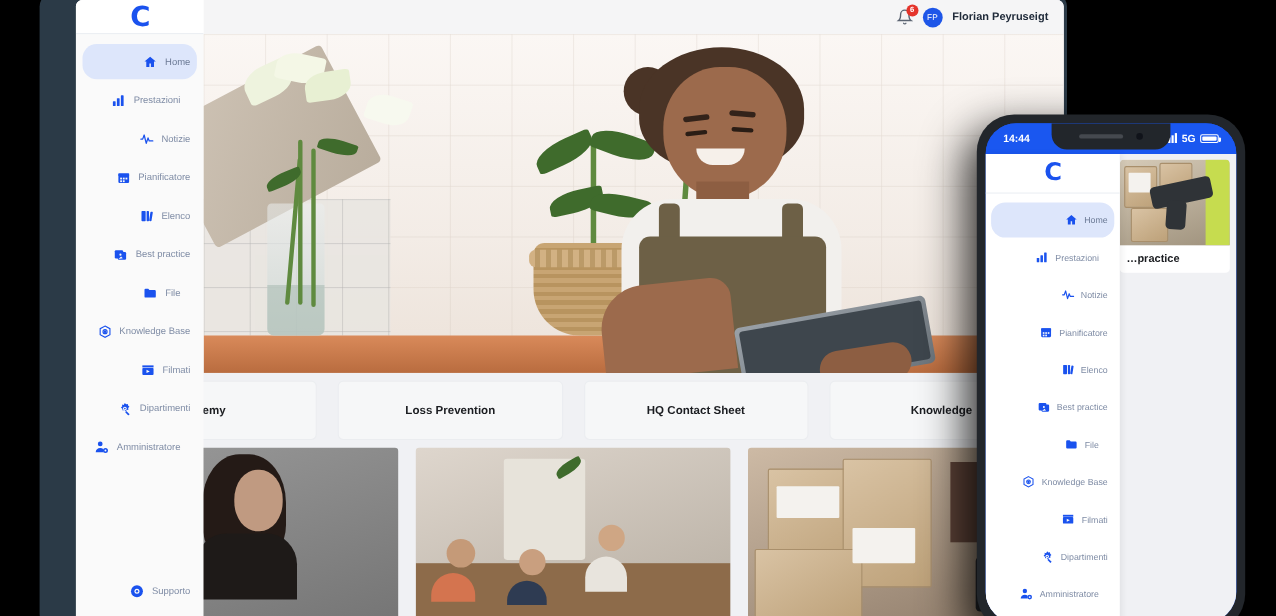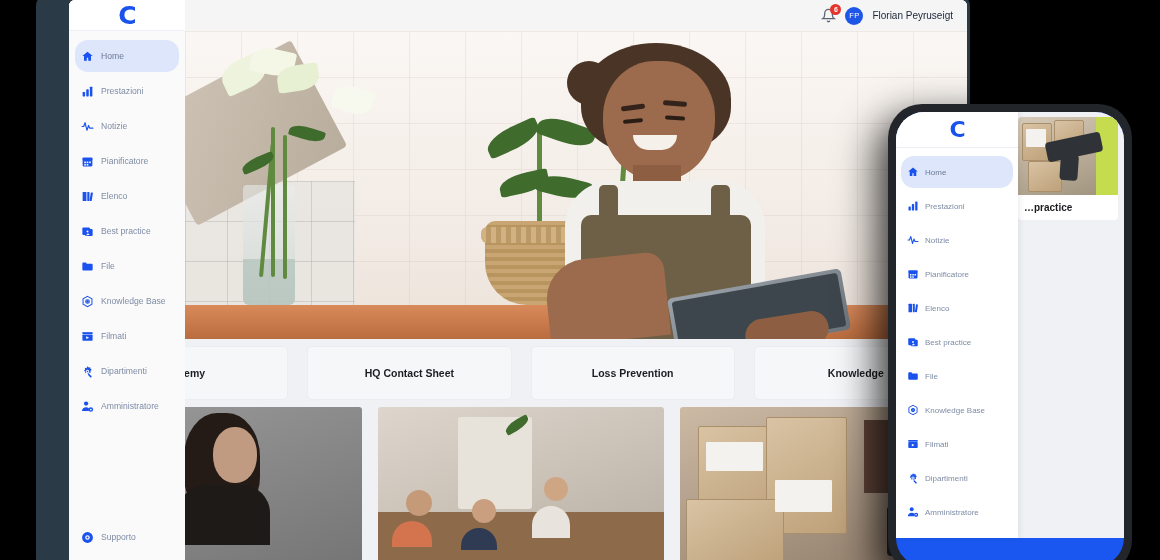--- a/index.html
+++ b/index.html
@@ -47,20 +47,21 @@
     font-family: "DejaVu Sans", sans-serif; line-height: 1;
     letter-spacing: -1px;
   }
   .nav { padding-top: 6px; flex: 1 1 auto; }
   .nav-item {
     display: flex; align-items: center; gap: 7px;
     height: 25px; margin: 3px 6px; padding: 16px 6px;
     border-radius: 13px;
     color: #7f8ca5; font-size: 8.6px; white-space: nowrap;
     cursor: pointer;
+    justify-content: flex-end;
   }
   .nav-item.active { background: #dde6fb; color: #6b7a95; }
   .nav-ico { width: 13px; height: 13px; flex: 0 0 13px; color: #1a52ee; display:block; }
   .caret { margin-left: 2px; color: #8f9bb3; font-size: 8px; line-height: 1; }
   .nav-bottom { padding-bottom: 10px; }
 
   
   .content {
     flex: 1 1 auto; height: 100%;
     background: #f0f1f4;
@@ -81,21 +82,21 @@
     background: #e5342b; color: #fff; border-radius: 6px;
     font-size: 7px; line-height: 11px; text-align: center; font-weight: 700;
   }
   .avatar {
     width: 18px; height: 18px; border-radius: 50%;
     background: #1e56e8; color: #fff;
     font-size: 7.5px; font-weight: 400;
     display: flex; align-items: center; justify-content: center;
     letter-spacing: .3px;
   }
-  .username { font-size: 10px; color: #202b3a; font-weight: 400; }
+  .username { font-size: 10px; color: #202b3a; font-weight: 700; }
 
   
   .hero { height: 308px; flex: 0 0 308px; position: relative; overflow: hidden; background:#efe7e0; }
   .hero-photo { position: absolute; inset: 0; }
   .tile-wall {
     position: absolute; inset: 0;
     background:
       linear-gradient(180deg,#fbf7f4 0%,#f3ece6 60%,#ece2d9 100%);
   }
   .tile-grid {
@@ -518,24 +519,24 @@
             </div>
           </div>
         </div>
 
 
         <div class="cardrow" id="dk-cards">
             <div class="card">
               <span>…demy</span>
             </div>
             <div class="card">
+              <span>Loss Prevention</span>
+            </div>
+            <div class="card">
               <span>HQ Contact Sheet</span>
-            </div>
-            <div class="card">
-              <span>Loss Prevention</span>
             </div>
             <div class="card">
               <span>Knowledge</span>
             </div>
           </div>
 
         <div class="tilerow">
           <div class="tile tile-a">
             <div class="tile-portrait-hair"></div>
             <div class="tile-portrait-face"></div>
@@ -564,20 +565,37 @@
           </div>
         </div>
 
       </section>
     </div>
   </div>
 
   <div id="phone">
     <div id="phone-inner">
 
+      <div class="ph-status">
+        <span>14:44</span>
+        <div class="notch">
+          <span class="speaker"></span>
+          <span class="cam"></span>
+        </div>
+        <div class="ph-status-right">
+          <span class="sig">
+              <i style="height:3px"></i>
+              <i style="height:5px"></i>
+              <i style="height:7px"></i>
+              <i style="height:9px"></i>
+            </span>
+          <span>5G</span>
+          <span class="batt"></span>
+        </div>
+      </div>
 
       <div class="ph-body">
         <aside class="ph-sidebar">
           <div class="ph-brand">
             <span class="brand-c">C</span>
           </div>
           <nav class="ph-nav" id="ph-nav">
               <div class="nav-item active">
                 <span class="nav-ico"><svg viewBox="0 0 24 24" fill="currentColor">
                     <path d="M12 3 2.5 11h3v9h5.2v-5.6h2.6V20H18.5v-9h3z"></path>

